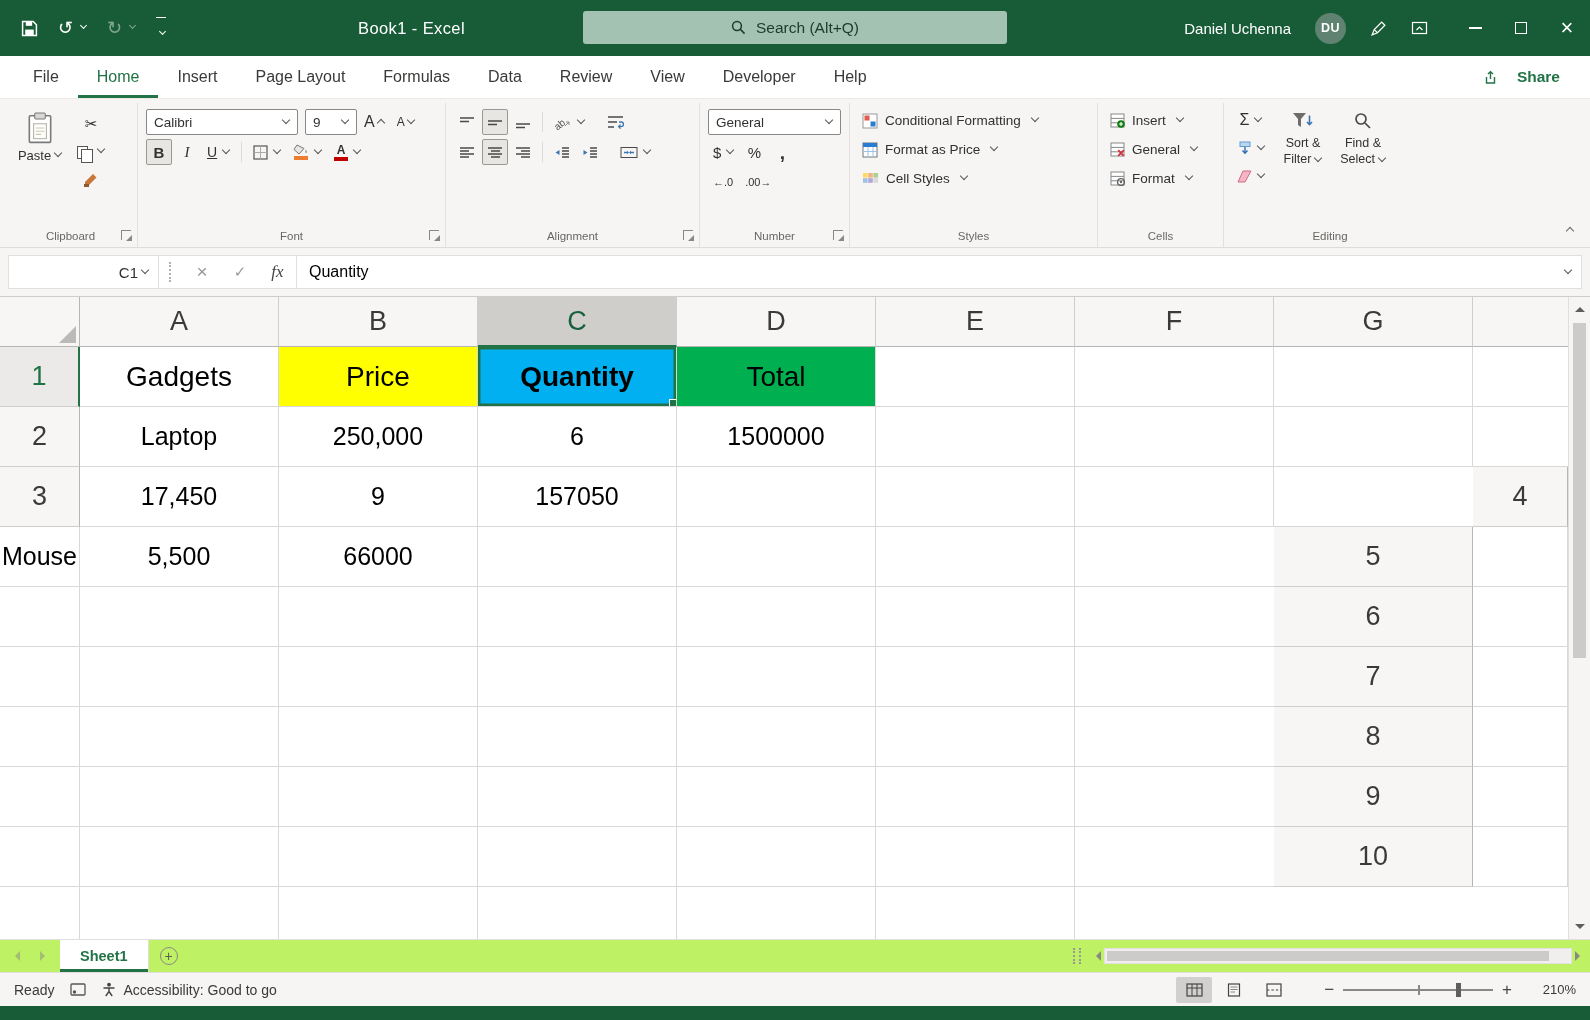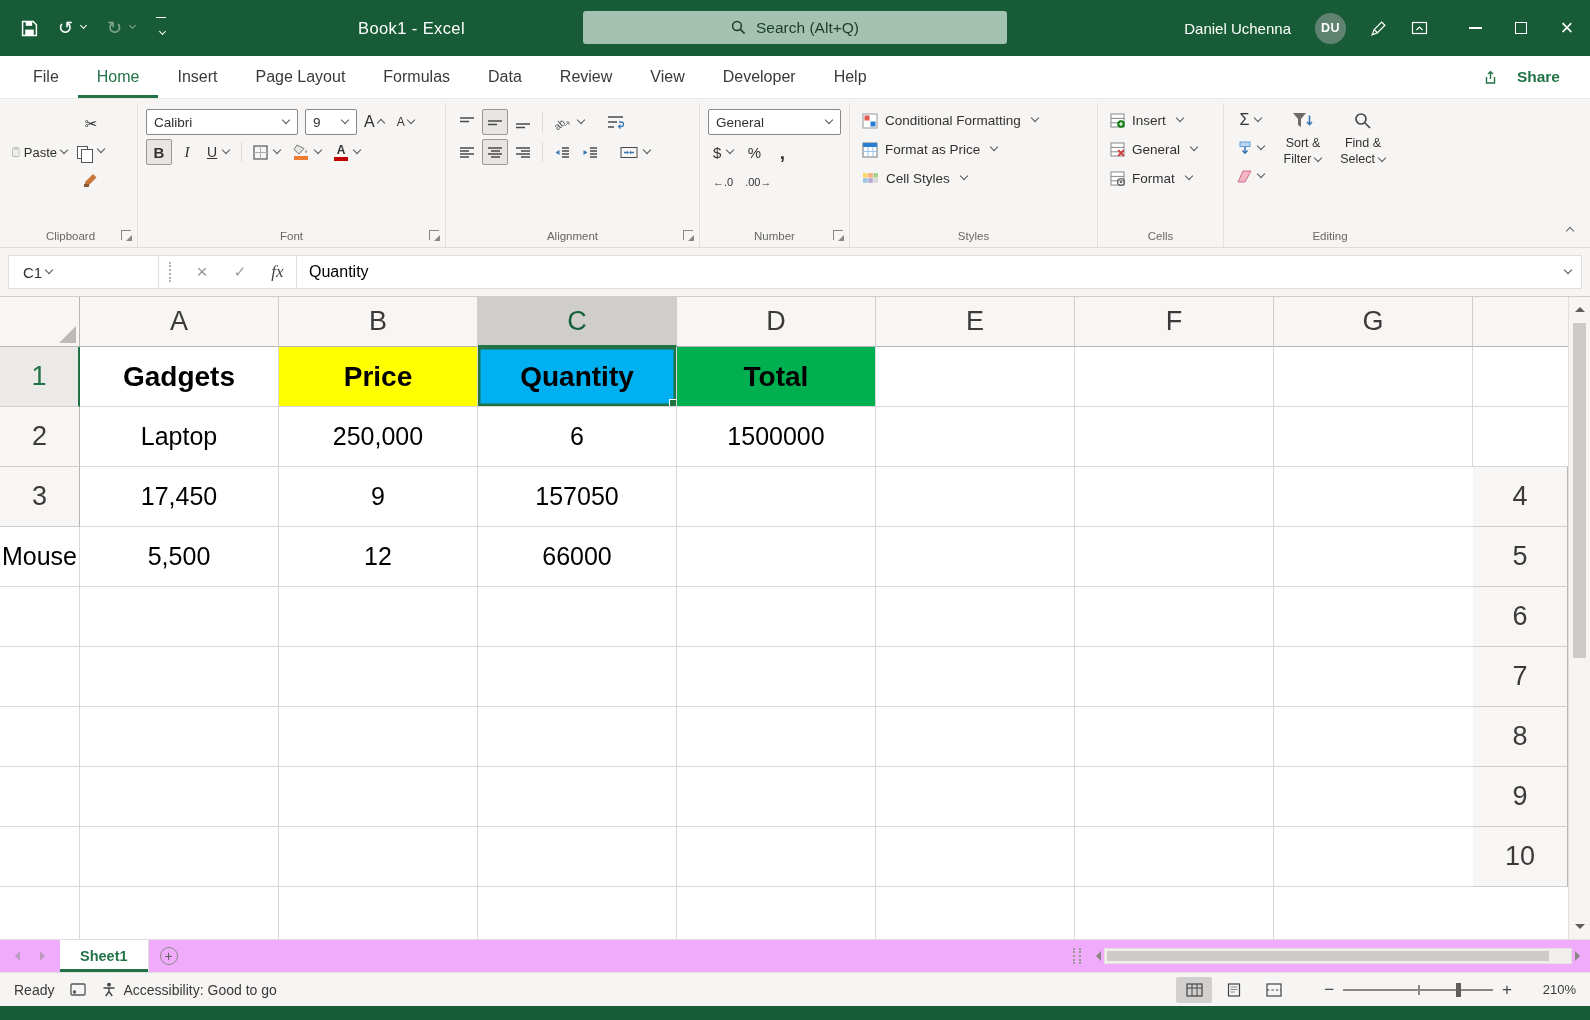--- a/index.html
+++ b/index.html
@@ -39,64 +39,64 @@
 .grp-label{position:absolute;bottom:5px;left:0;right:0;text-align:center;font-size:11.5px;color:#696764}
 .dlg{position:absolute;bottom:7px;right:6px;width:10px;height:10px;border-top:1px solid #8a8886;border-left:1px solid #8a8886}
 .dlg:after{content:"";position:absolute;right:-1px;bottom:-1px;width:0;height:0;border:3px solid transparent;border-bottom-color:#8a8886;border-right-color:#8a8886}
 .grow{display:flex}
 .rrow{display:flex;align-items:center;gap:2px;margin-top:4px}
 .rbtn{display:flex;align-items:center;justify-content:center;gap:2px;min-width:26px;height:26px;padding:0 4px;border-radius:2px;font-size:13.5px;color:#323130;border:1px solid transparent}
 .rbtn.on{border-color:#9a9896;background:#e8e6e3}
 .combo{height:26px;background:#fff;border:1px solid #8a8886;border-radius:2px;display:flex;align-items:center;padding:0 7px;font-size:13.5px;color:#323130;justify-content:space-between}
 .gi{font-size:15px;line-height:1}
 .vsep{width:1px;height:20px;background:#dddbd9;margin:0 4px}
-.paste{width:56px;display:flex;align-items:center;gap:4px;padding-top:7px;font-size:13px;color:#323130}
+.paste{width:56px;display:flex;flex-direction:column;align-items:center;gap:4px;padding-top:7px;font-size:13px;color:#323130}
 .bigbtn{display:flex;flex-direction:column;align-items:center;width:54px;text-align:center;font-size:12.5px;color:#323130;padding-top:7px;gap:5px;line-height:1.3}
 .stackbtn{display:flex;align-items:center;gap:7px;height:27px;font-size:13.5px;color:#323130;padding:0 4px;margin-top:2px}
 .stack{display:flex;flex-direction:column;align-items:center;gap:1px}
 .bar{width:14px;height:4px;display:block}
 .ic-copy{position:relative;width:11px;height:13px;border:1.3px solid #555;background:#fff;display:inline-block;margin:2px 4px 0 0}
 .ic-copy:before{content:"";position:absolute;left:2.5px;top:2.5px;width:10px;height:12px;border:1.3px solid #555;background:#fff}
 .collapse-ribbon{position:absolute;right:16px;bottom:8px}
 
 
 .formulabar{height:48px;background:#f6f5f4;display:flex;align-items:center;padding:7px 8px;flex:none}
 .fstrip{flex:1;height:34px;background:#fff;border:1px solid #e1dfdd;display:flex;align-items:center}
-.namebox{width:150px;height:100%;display:flex;align-items:center;justify-content:flex-start;padding:0 9px 0 14px;font-size:15px;border-right:1px solid #e1dfdd}
+.namebox{width:150px;height:100%;display:flex;align-items:center;justify-content:flex-end;padding:0 9px 0 14px;font-size:15px;border-right:1px solid #e1dfdd}
 .fdots{width:4px;height:20px;border-left:2px dotted #b5b2ae;margin:0 10px}
 .fbtn{width:38px;height:100%;display:flex;align-items:center;justify-content:center;font-size:15px;color:#9a9896}
 .fbtn.fx{color:#444;font-family:"Liberation Serif",serif;font-size:17px;border-right:1px solid #e1dfdd}
 .finput{flex:1;height:100%;display:flex;align-items:center;padding-left:12px;font-size:16px;color:#000}
 .fexp{width:30px;display:flex;justify-content:center;align-items:center;height:100%}
 
 
 .gridwrap{flex:1;display:flex;overflow:hidden;background:#fff;border-top:1px solid #cfcdcb}
 .grid{flex:1;display:grid;grid-template-columns:80px repeat(7,199px) 1fr;grid-template-rows:50px repeat(10,60px);overflow:hidden}
 .corner{background:#f7f6f5;border-right:1px solid #b8b6b4;border-bottom:1px solid #b8b6b4;position:relative}
 .corner:after{content:"";position:absolute;right:3px;bottom:3px;border-style:solid;border-width:0 0 17px 17px;border-color:transparent transparent #bcbab8 transparent}
 .colhead{background:#f7f6f5;border-right:1px solid #d0cecc;border-bottom:1px solid #b8b6b4;display:flex;align-items:center;justify-content:center;font-size:27px;color:#3b3a39}
 .colhead.sel{background:#d0cecb;color:#17603c;border-bottom:2px solid #217346}
 .rowhead{background:#f7f6f5;border-right:1px solid #b8b6b4;border-bottom:1px solid #d0cecc;display:flex;align-items:center;justify-content:center;font-size:27px;color:#3b3a39}
 .rowhead.sel{color:#217346;border-right:2px solid #217346;background:#eceae8}
 .cell{border-right:1px solid #d8d8d8;border-bottom:1px solid #d8d8d8;display:flex;align-items:center;justify-content:center;font-size:25px;color:#000;overflow:hidden;background:#fff}
-.cell.hdr{font-weight:700;font-size:28px}
+.cell.hdr{font-weight:400;font-size:28px}
 .cell.selcell{position:relative;box-shadow:inset 0 0 0 2.5px #217346;font-weight:700;font-size:28px;z-index:2}
 .handle{position:absolute;right:-2px;bottom:-2px;width:9px;height:9px;background:#217346;border:1.5px solid #fff}
 .cellfiller{border-right:none}
 .vscroll{width:22px;background:#f6f5f4;border-left:1px solid #e1dfdd;display:flex;flex-direction:column;align-items:center;padding:5px 0;flex:none}
 .vthumb{width:13px;background:#cdcbc9;height:335px;margin-top:8px}
 .tri{width:0;height:0;border:5px solid transparent;display:inline-block}
 .tri.up{border-bottom-color:#605e5c;margin-bottom:3px}
 .tri.dn{border-top-color:#605e5c;margin-top:auto}
 .tri.lt{border-right-color:#8a8886}
 .tri.rt{border-left-color:#8a8886}
 .tri.dim2{opacity:.5}
 
 
-.sheetbar{height:33px;background:#f0abfc;border-top:1px solid #e1dfdd;display:flex;align-items:stretch;flex:none}
+.sheetbar{height:33px;background:#bef264;border-top:1px solid #e1dfdd;display:flex;align-items:stretch;flex:none}
 .snav{width:30px;display:flex;align-items:center;justify-content:center}
 .sheettab{padding:0 20px;background:#fff;display:flex;align-items:center;font-size:14.5px;color:#217346;font-weight:700;box-shadow:inset 0 -3px 0 #217346;border-right:1px solid #e1dfdd}
 .newsheet{width:40px;display:flex;align-items:center;justify-content:center}
 .newsheet span{width:18px;height:18px;border:1px solid #8a8886;border-radius:50%;display:flex;align-items:center;justify-content:center;font-size:14px;color:#605e5c;line-height:1;padding-bottom:1px}
 .hdots{width:8px;border-left:2px dotted #9a9896;border-right:2px dotted #9a9896;height:16px;align-self:center;margin:0 10px 0 auto}
 .hscroll{display:flex;align-items:center;padding-right:5px;gap:3px}
 .htrack{width:468px;height:16px;background:#f0efee;border:1px solid #e3e1df;position:relative}
 .hthumb{position:absolute;left:2px;top:2px;bottom:2px;width:442px;background:#cdcbc9}
 
 
@@ -569,21 +569,20 @@
     <div class="cell">9</div>
     <div class="cell">157050</div>
     <div class="cell"></div>
     <div class="cell"></div>
     <div class="cell"></div>
     <div class="cell cellfiller"></div>
 
     <div class="rowhead">4</div>
     <div class="cell">Mouse</div>
     <div class="cell">5,500</div>
-    <div class="cell">12</div>
     <div class="cell">66000</div>
     <div class="cell"></div>
     <div class="cell"></div>
     <div class="cell"></div>
     <div class="cell cellfiller"></div>
 
   <div class="rowhead">5</div>
       <div class="cell"></div>
       <div class="cell"></div>
       <div class="cell"></div>

